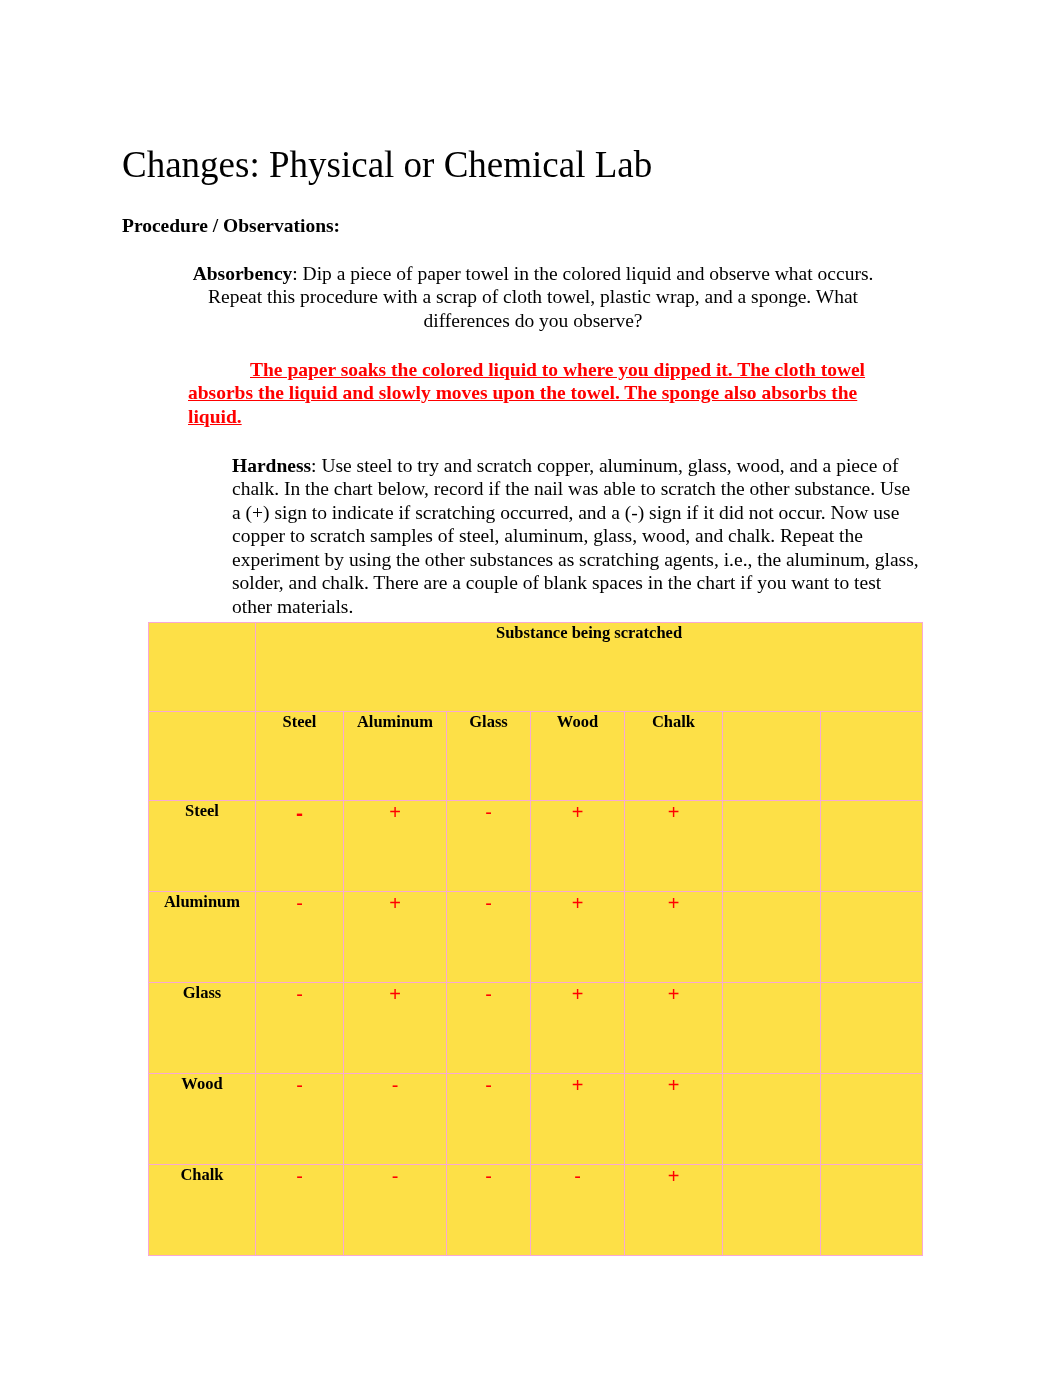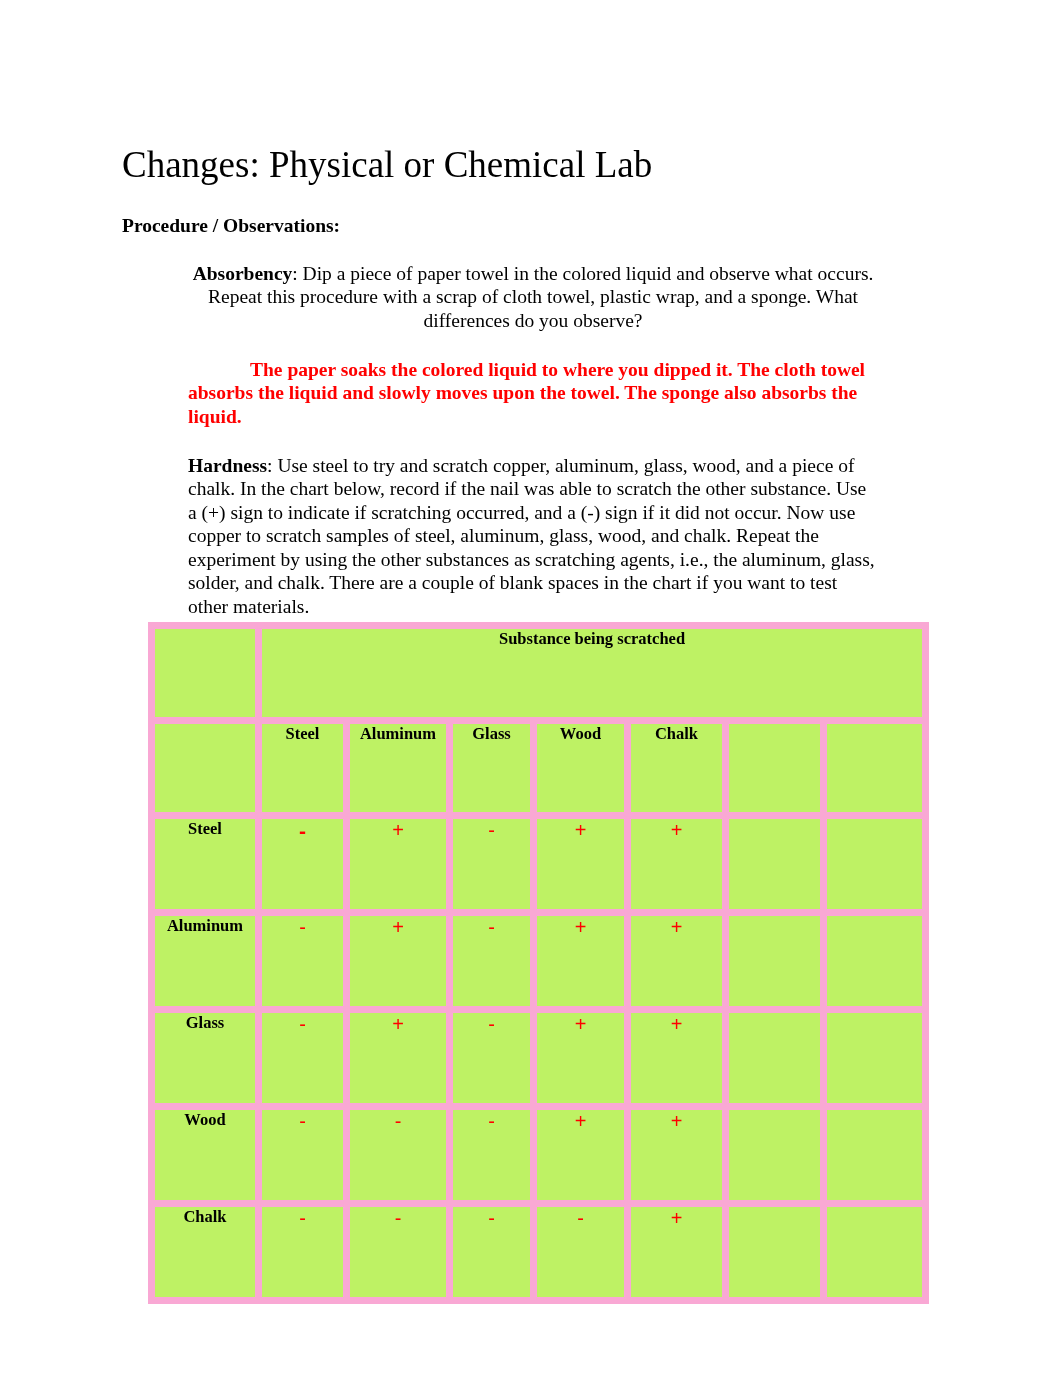--- a/index.html
+++ b/index.html
@@ -62,38 +62,39 @@
   .para-answer {
     position: absolute;
     left: 188px;
     width: 690px;
     top: 338px;
     font-size: 19.5px;
     line-height: 23.8px;
     color: #FF0000;
     font-weight: bold;
     text-indent: 62px;
-  }
-
-  #para-hardness { top: 434px; }
+    text-decoration: underline;
+  }
+
+  #para-hardness { top: 434px; margin-left: 44px; }
 
   
   .hardness-table {
     position: absolute;
     left: 148px;
     top: 622px;
     width: 774px;
     border-collapse: collapse;
     table-layout: fixed;
   }
   .hardness-table td {
-    border: 7px solid #f9a8d4;
+    border: 1px solid #f9a8d4;
     padding: 0;
     vertical-align: top;
-    background: #bef264;
+    background: #fde047;
   }
   .col-label  { width: 107px; }
   .col-steel  { width: 88px; }
   .col-alum   { width: 103px; }
   .col-glass  { width: 84px; }
   .col-wood   { width: 94px; }
   .col-chalk  { width: 98px; }
   .col-b1     { width: 98px; }
   .col-b2     { width: 102px; }
 

